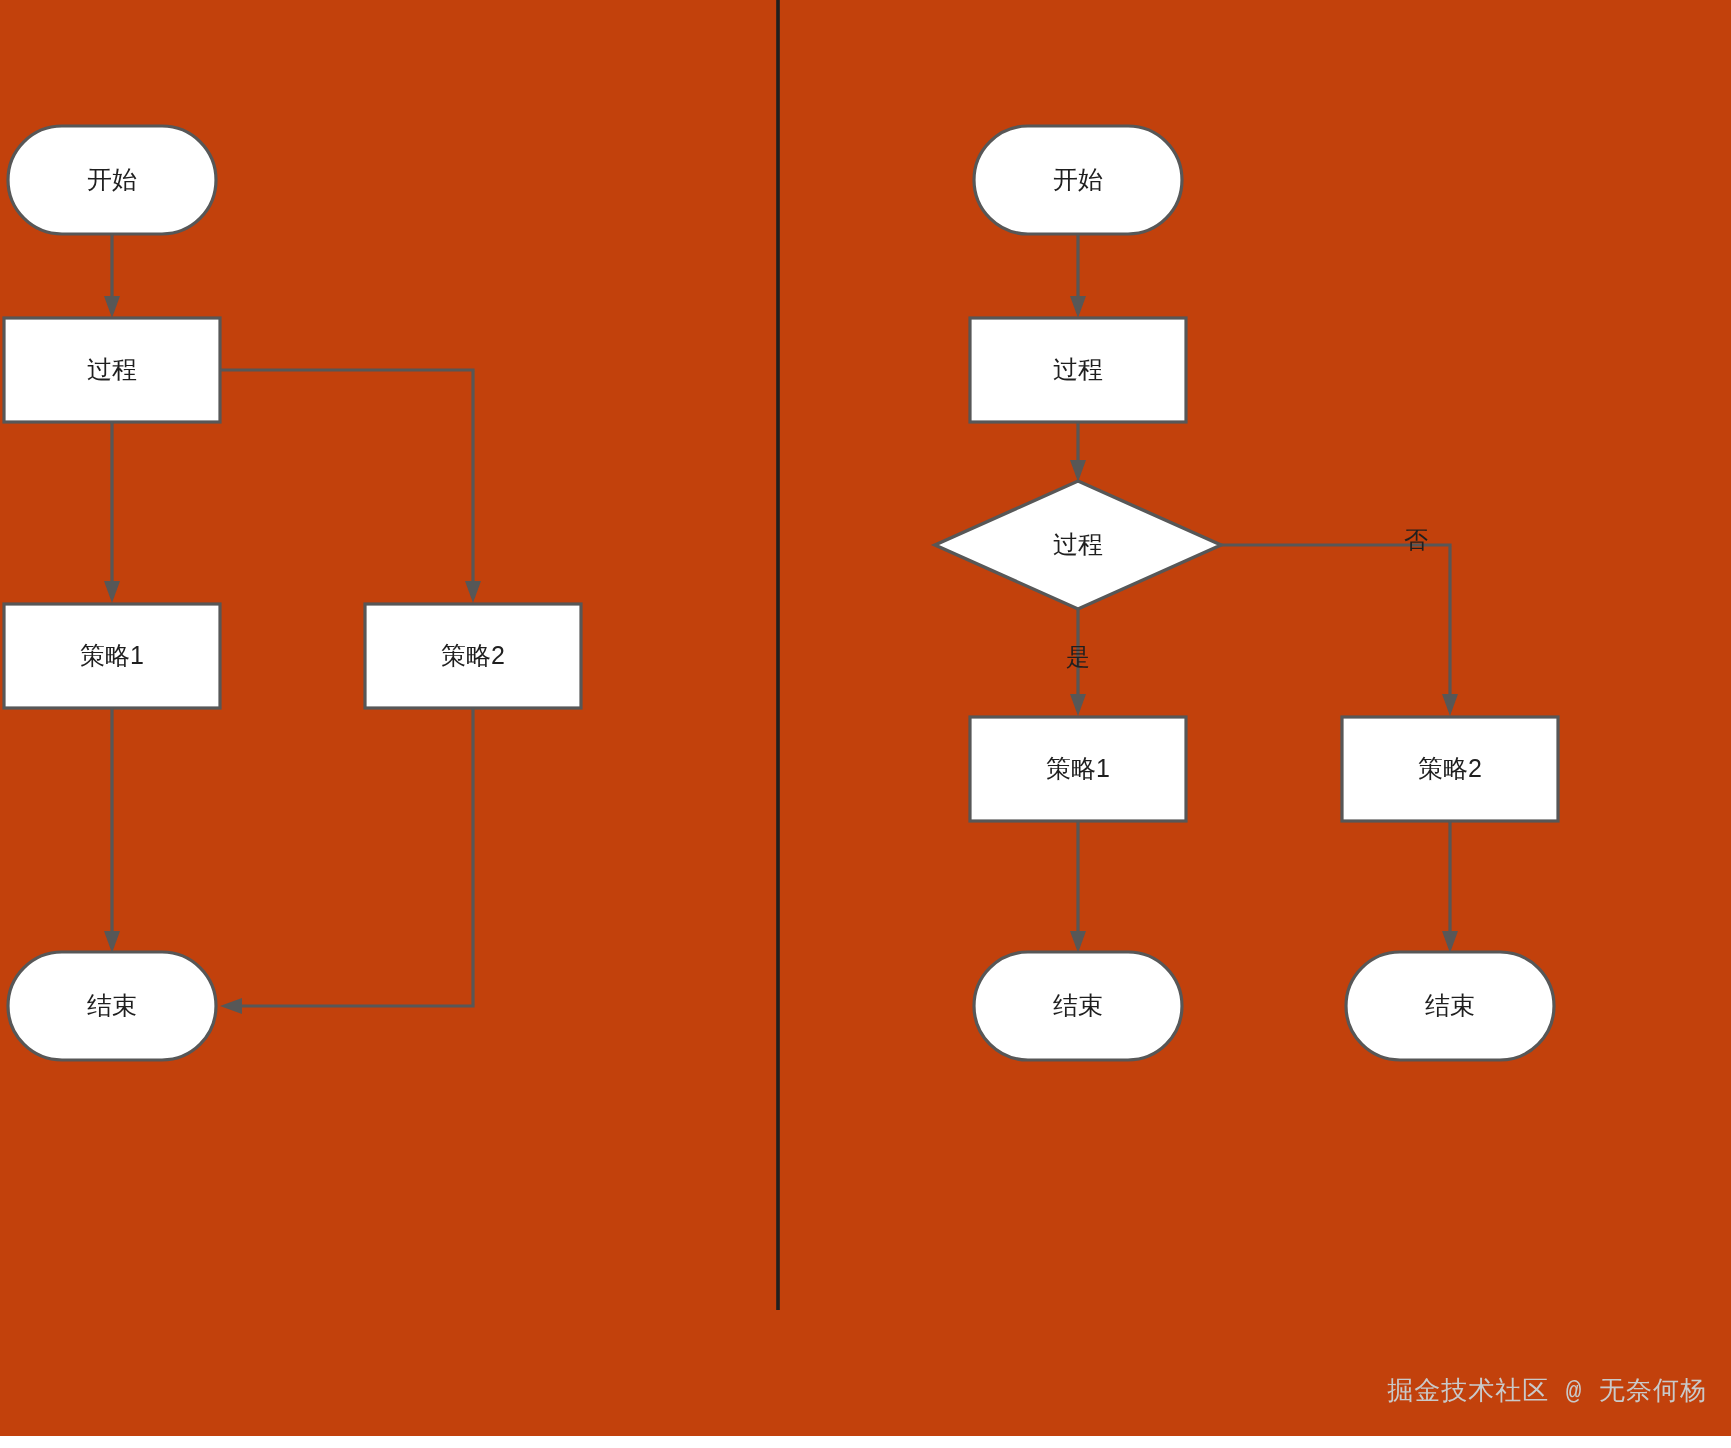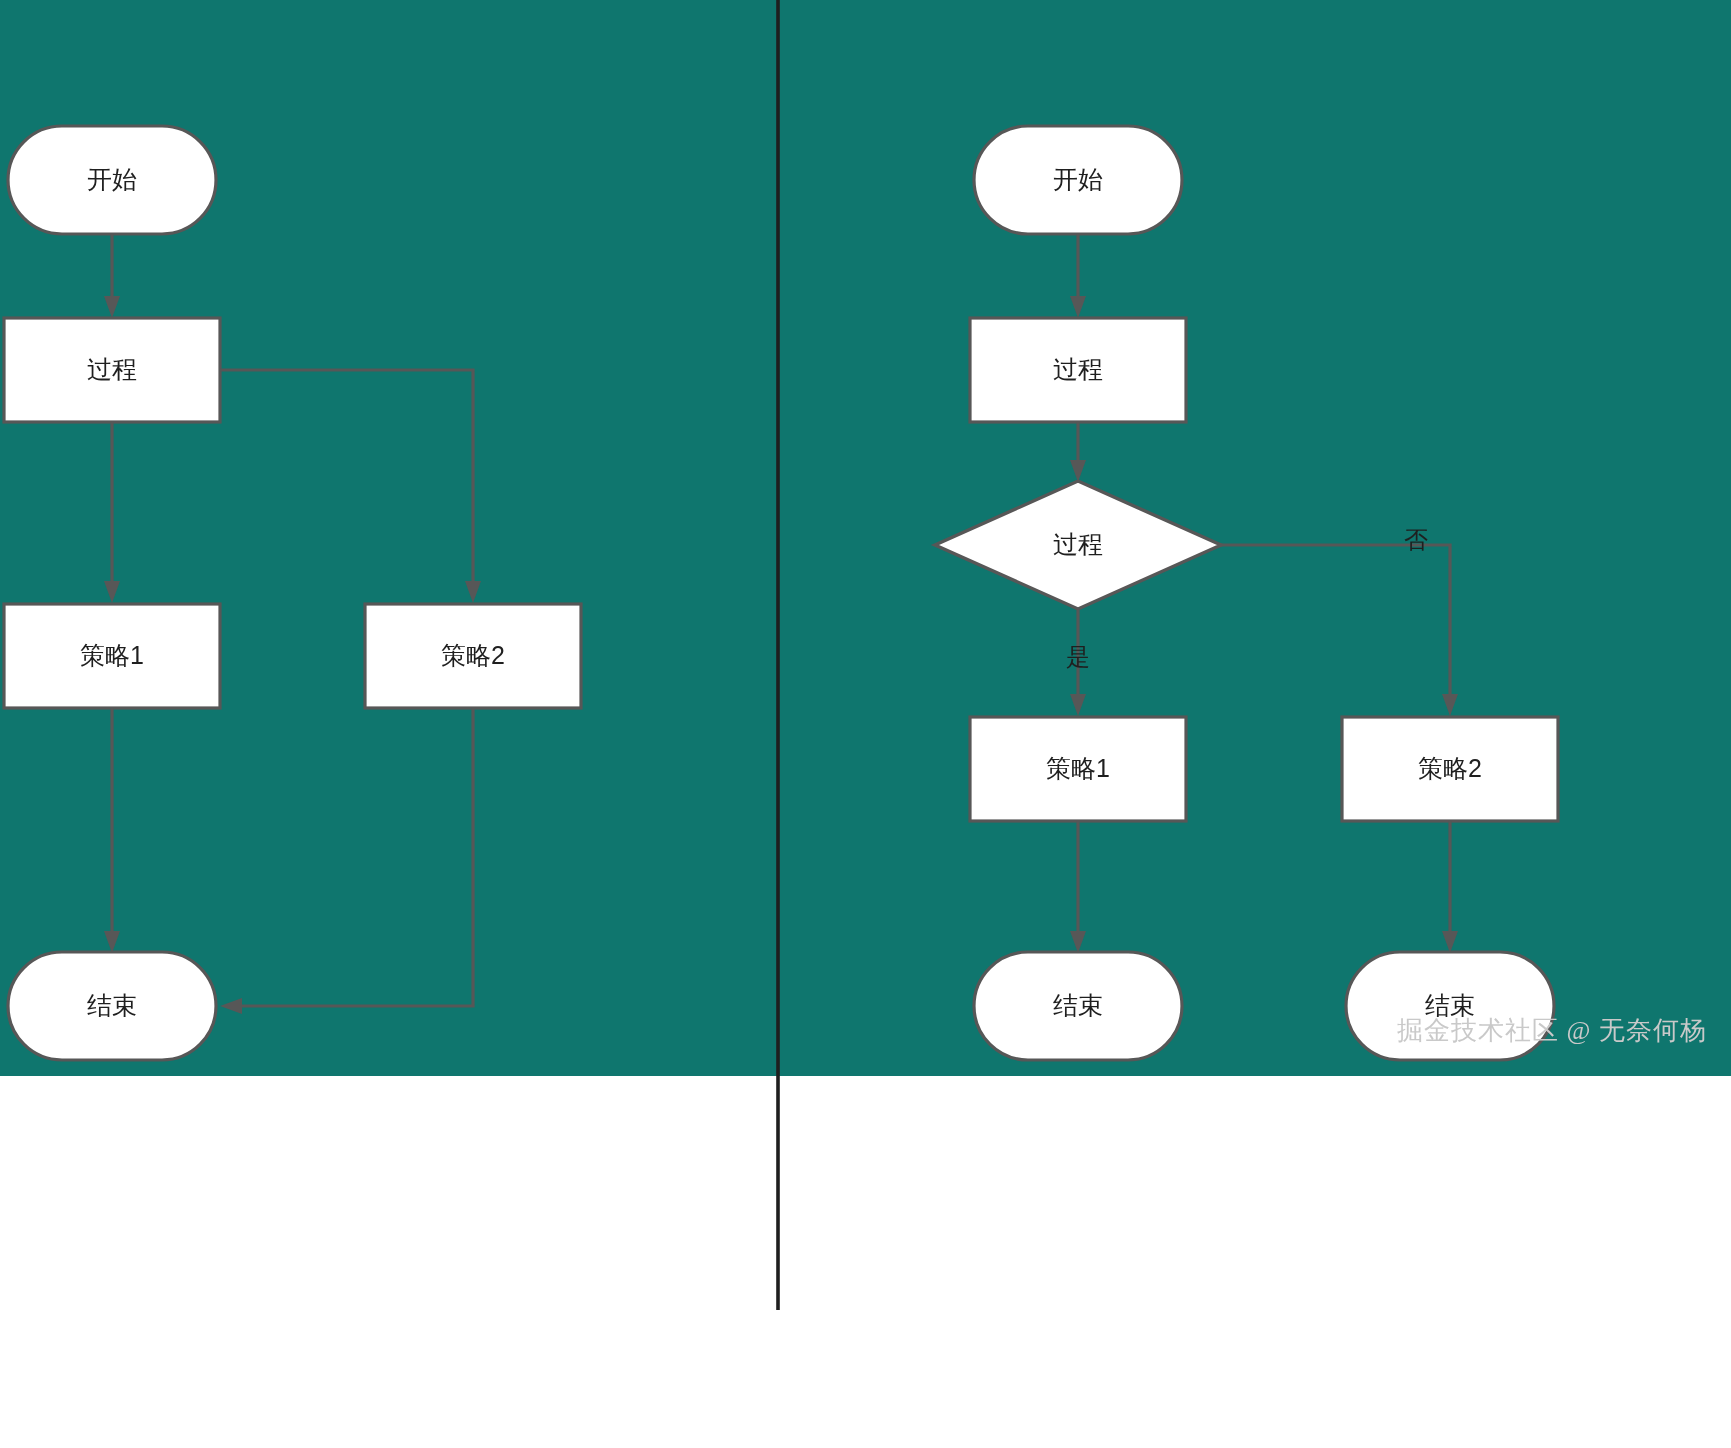--- a/index.html
+++ b/index.html
@@ -9,22 +9,22 @@
   }
   body {
     width: 1731px;
     height: 1448px;
     font-family: "Liberation Sans", "DejaVu Sans", sans-serif;
     overflow: hidden;
   }
   #stage {
     position: relative;
     width: 1731px;
-    height: 1076px;
-    background: #0f766e;
+    height: 1436px;
+    background: #c2410c;
   }
   svg#diagram {
     position: absolute;
     left: 0;
     top: 0;
     width: 1731px;
     height: 1448px;
     display: block;
   }
   .node-shape {
@@ -63,21 +63,21 @@
     dominant-baseline: middle;
   }
   .divider-line {
     stroke: #1f1f1f;
     stroke-width: 3.6;
   }
   .watermark {
     position: absolute;
     right: 24px;
     bottom: 28px;
-    font-family: Liberation Serif, serif;
+    font-family: Liberation Mono, monospace;
     font-size: 26px;
     color: #c9c9c9;
     letter-spacing: 1px;
     white-space: nowrap;
     user-select: none;
   }
 </style>
 </head>
 <body>
 

